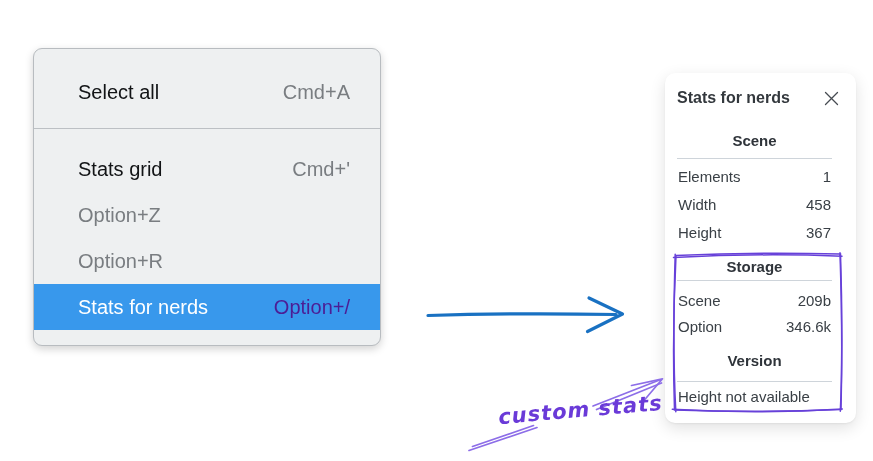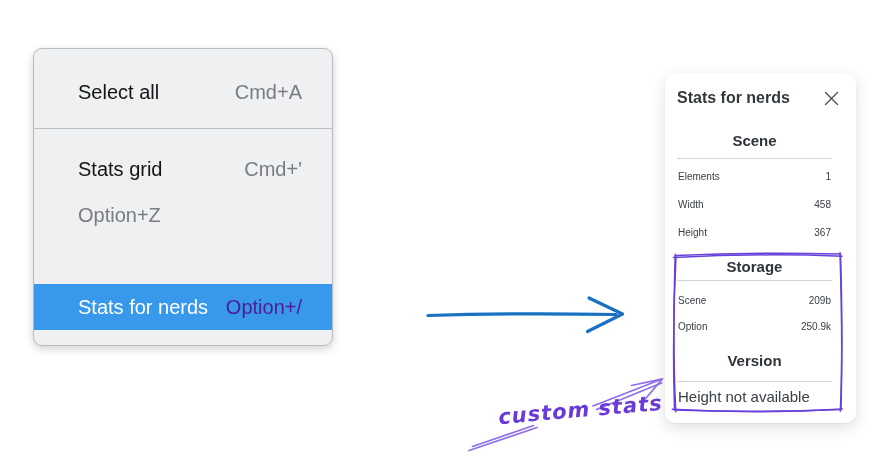--- a/index.html
+++ b/index.html
@@ -4,21 +4,21 @@
 <style>
   * { margin:0; padding:0; box-sizing:border-box; }
   html,body { background:#fff; }
   .stage {
     position:relative; width:873px; height:461px; background:#ffffff;
     overflow:hidden; font-family:"Liberation Sans", sans-serif;
   }
 
   
   .menu {
-    position:absolute; left:33px; top:48px; width:300px;
+    position:absolute; left:33px; top:48px; width:348px;
     background:#eef0f1; border:1px solid #b8bcc0; border-radius:9px;
     box-shadow:0 3px 9px rgba(0,0,0,.18);
     padding:20px 0 15px 0; overflow:hidden;
   }
   .menu-item {
     height:46px; display:flex; align-items:center; justify-content:space-between;
     padding:0 30px 0 44px; font-size:20px; cursor:default;
   }
   .menu-item .mi-label { color:#121416; }
   .menu-item .mi-short { color:#797d81; }
@@ -37,21 +37,21 @@
   .panel .abs { position:absolute; }
   .p-title { left:12px; top:16px; font-size:16px; font-weight:700; color:#33383d; }
   .p-close {
     right:15px; top:16px; width:19px; height:19px; border:none; background:transparent;
     display:flex; align-items:center; justify-content:center; cursor:pointer; padding:0;
   }
   .sec-h { left:12px; width:155px; text-align:center; top:0;
            font-size:15px; font-weight:700; color:#2f343a; }
   .sec-line { left:12px; width:155px; height:1px; background:#ced4da; }
   .stat-row { left:13px; width:153px; display:flex; justify-content:space-between;
-              font-size:10px; color:#3a4046; line-height:18px; }
+              font-size:15px; color:#3a4046; line-height:18px; }
   .p-note { left:13px; width:160px; font-size:15px; color:#3a4046; line-height:18px; }
 
   
   .annot-text {
     position:absolute; left:498px; top:398px; z-index:6;
     font-family:"DejaVu Sans", sans-serif; font-style:italic; font-weight:700;
     font-size:21px; letter-spacing:1px; color:#6a3ad8;
     transform:rotate(-5deg); white-space:nowrap;
   }
 
@@ -70,20 +70,21 @@
     </div>
     <div class="menu-sep"></div>
     <div class="menu-item">
       <span class="mi-label">Stats grid</span>
       <span class="mi-short">Cmd+'</span>
     </div>
     <div class="menu-item">
       <span class="mi-short">Option+Z</span>
     </div>
     <div class="menu-item">
+      <span class="mi-short">Option+R</span>
     </div>
     <div class="menu-item highlighted">
       <span class="mi-label">Stats for nerds</span>
       <span class="mi-short">Option+/</span>
     </div>
   </div>
 
   <div class="panel">
     <div class="abs p-title">Stats for nerds</div>
     <button class="abs p-close">
@@ -108,21 +109,21 @@
     </div>
 
     <div class="abs sec-h" style="top:185px">Storage</div>
     <div class="abs sec-line" style="top:207px"></div>
     <div class="abs stat-row" style="top:219px">
       <span>Scene</span>
       <span>209b</span>
     </div>
     <div class="abs stat-row" style="top:245px">
       <span>Option</span>
-      <span>250.9k</span>
+      <span>346.6k</span>
     </div>
 
     <div class="abs sec-h" style="top:279px">Version</div>
     <div class="abs sec-line" style="top:308px"></div>
     <div class="abs p-note" style="top:315px">Height not available</div>
   </div>
 
   <svg class="overlay" width="873" height="461" viewBox="0 0 873 461">
 
     <g stroke="#1971c2" stroke-width="3.2" fill="none" stroke-linecap="round" stroke-linejoin="round">

